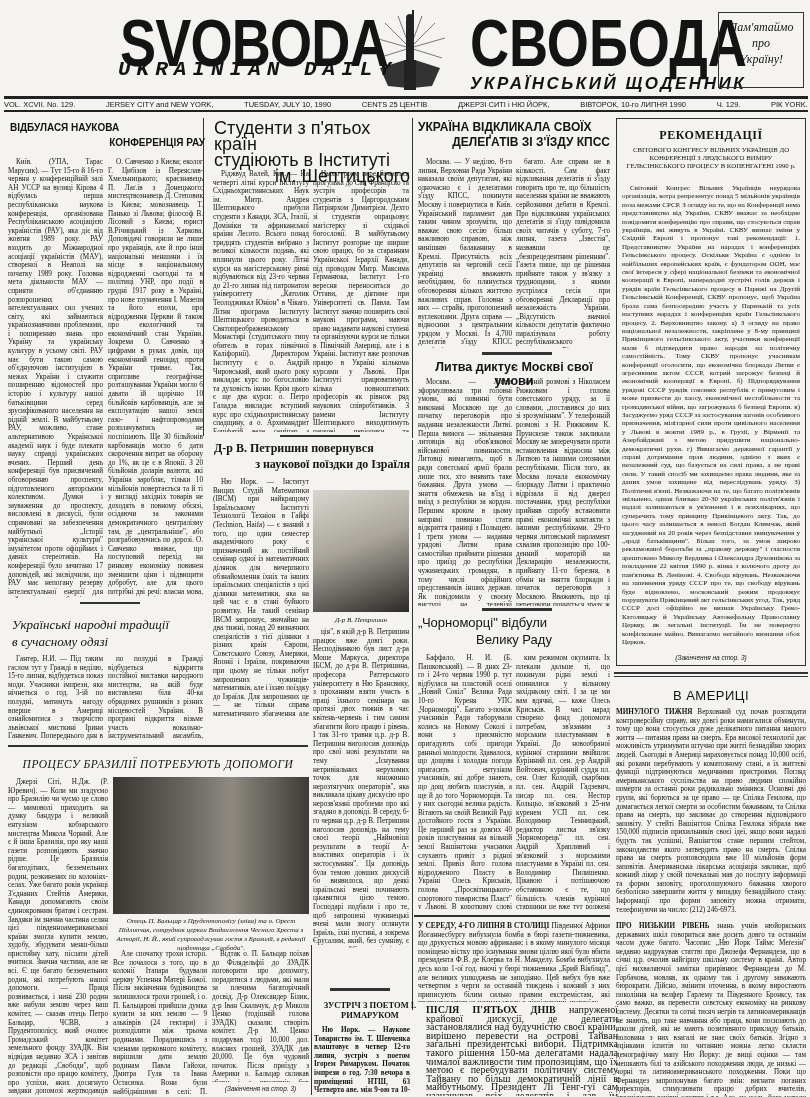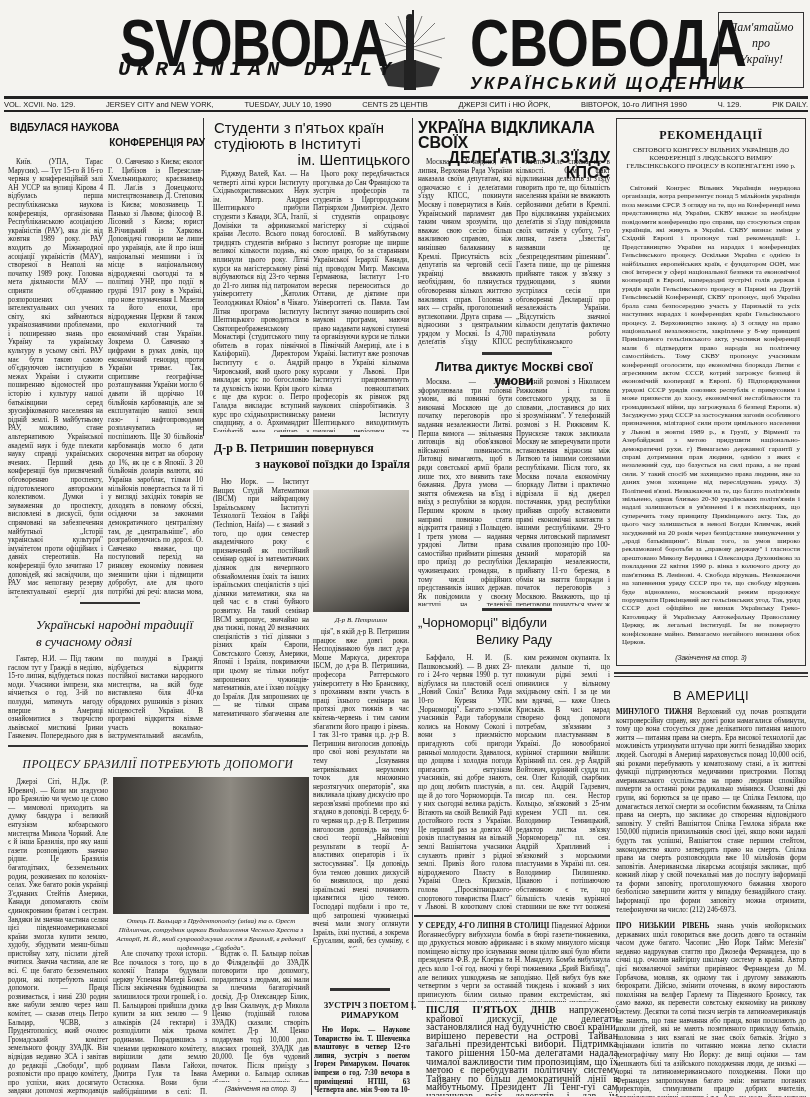--- a/index.html
+++ b/index.html
@@ -63,42 +63,42 @@
 
 <div class="abs rule-thick" style="top:96px;"></div>
 <div class="abs dateline">
   <span>VOL. XCVII.  No. 129.</span>
   <span>JERSEY CITY and NEW YORK,</span>
   <span>TUESDAY, JULY 10, 1990</span>
   <span>CENTS  25  ЦЕНТІВ</span>
   <span>ДЖЕРЗІ СИТІ і НЮ ЙОРК,</span>
   <span>ВІВТОРОК, 10-го ЛИПНЯ 1990</span>
   <span>Ч. 129.</span>
-  <span>РІК DAILY.</span>
+  <span>РІК YORK.</span>
 </div>
 <div class="abs rule-thick" style="top:110px;height:2px;"></div>
 
 <div class="abs vline" style="left:203px;top:118px;height:318px;"></div>
 <div class="abs vline" style="left:412px;top:118px;height:320px;"></div>
 <div class="abs vline" style="left:412px;top:440px;height:570px;"></div>
 <div class="abs vline" style="left:610px;top:118px;height:0;"></div>
 
 <div class="abs hl-sans" style="left:10px;top:120px;width:195px;font-size:10px;line-height:15px;">
   <div>ВІДБУЛАСЯ НАУКОВА</div>
   <div style="text-align:right;">КОНФЕРЕНЦІЯ РАУ</div>
 </div>
 <div class="abs body-txt" style="left:8px;top:158px;width:95px;height:440px;">
     <p>Київ. (УПА, Тарас Марусик). — Тут 15-го й 16-го червня у конференційній залі АН УССР на вулиці Кірова 4 відбулась перша республіканська наукова конференція, організована Республіканською асоціацією україністів (РАУ), яка діє від жовтня 1989 року. РАУ входить до Міжнародної асоціації україністів (МАУ), створеної в Неаполі на початку 1989 року. Головна мета діяльности МАУ — сприяти об'єднанню розпорошених інтелектуальних сил учених світу, які займаються українознавчими проблемами, і поширенню знань про Україну та українську культуру в усьому світі. РАУ має бути такою самою об'єднуючою інституцією в межах України і служити поширенню відомостей про історію і культуру нашої батьківщини серед зрусифікованого населення на рідній землі. В майбутньому РАУ, можливо, стане альтернативою Української академії наук і буде плекати науку справді українських вчених. Перший день конференції був присвячений обговоренню проспекту, підготовленого авторським колективом. Думки і зауваження до проспекту, висловлені в дискусії, були спрямовані на забезпечення майбутньої „Історії української культури" імунітетом проти офіційних і давніх стереотипів. На конференції було зачитано 17 доповідей, які засвідчили, що РАУ має непогану резерву інтелектуальної енергії для руйнування „берлінських мурів". Виступили: історики — Т. Гунчак зі ЗСА, Я. Дашкевич зі Львова, В.Сергійчук із Києва, літературознавці — Є. Сверстюк і Вадим Скуратівський з Києва; філологи — С. Козак з Варшави і Р. Музафаров із Криму; економіст</p>
   </div>
 <div class="abs body-txt" style="left:108px;top:158px;width:95px;height:440px;">
     <p>О. Савченко з Києва; еколог Г. Цибізов із Переяслав-Хмельницького; краєзнавець П. Лаґ.ів з Донецького; мистецтвознавець Д. Степовик із Києва; мовознавець Т. Панько зі Львова; філософ В. Лісовий з Києва; юрист В.Річицький із Харкова. Доповідачі говорили не лише про українців, але й про інші національні меншини і їх місце в національному відродженні сьогодні та в політиці УНР, про події в грудні 1917 року в Україні, про нове тлумачення І. Мазепи та його епохи, про відродження Церкви й також про екологічний та економічний стан України. Зокрема О. Савченко з цифрами в руках довів, що економічний геноцид проти України триває. Так, спритливе географічне розташування України могло б давати їй щорічно 10 більйонів карбованців, але за експлуатацію нашої землі газо- і нафтопроводами розплачуватись не поспішають. Ще 30 більйонів карбованців могло б дати скорочення витрат на оборону до 1%, як це є в Японії. З 20 більйонів доларів валюти, які Україна заробляє, тільки 10 мільйонів повертається та й ті у вигляді західніх товарів не доходять в повному обсязі, осідаючи за законами демократичного централізму там, де „централь­ніше", або розграбовуючись по дорозі. О. Савченко вважає, що поступовий перехід на ринкову економіку повинен зменшити ціни і підвищити добробут, але для цього потрібні дві речі: власна мова, як одна із складових державного суверенітету, в тому числі й економічного, і власна грошова одиниця, як гарант виживання мови. Перший Конгрес МАУ також відбудеться в столиці України від 27-го серпня до 3-го вересня 1990 року.</p>
   </div>
 <div class="abs hline" style="left:80px;top:602px;width:60px;height:2px;"></div>
 
-<div class="abs hl-sans" style="left:214px;top:120px;width:196px;font-size:15px;line-height:16px;font-weight:normal;">
+<div class="abs hl-sans" style="left:214px;top:120px;width:196px;font-size:18px;line-height:16px;font-weight:normal;">
   <div>Студенти з п'ятьох країн</div>
   <div>студіюють в Інституті</div>
   <div style="text-align:right;">ім. Шептицького</div>
 </div>
 <div class="abs body-txt" style="left:213px;top:170px;width:96px;height:262px;">
     <p>Ріджвуд Валей, Кал. — На четверті літні курси Інституту Східньохристиянських Наук ім. Митр. Андрея Шептицького прибули студенти з Канади, ЗСА, Італії, Домініки та африканської країни Лесото. Всього понад тридцять студентів вибрано з великої кількости подань, які вплинули цього року. Літні курси на магістерському рівні відбуваються від 23-го червня до 21-го липня під патронатом університету „Католик Теолоджикал Юніон" в Чікаго. Літня програма Інституту Шептицького проводиться в Святопреображенському Монастирі (студитського типу обитель в горах північної Каліфорнії). Директором Інституту є о. Андрій Чировський, який цього року викладає курс по богословію та духовість ікони. Крім цього є ще два курси: о. Петро Галадза викладає вступний курс про східньохристиянську спадщину, а о. Архимандрит Боніфатій веде семінар з монашої духовости. Студенти живуть на протязі місяця життям монахів та беруть участь у всіх монастирських відправах та постах.</p>
   </div>
 <div class="abs body-txt" style="left:313px;top:170px;width:96px;height:262px;">
     <p>Цього року передбачається прогулька до Сан Франціско та зустріч професорів та студентів з Царгородським Патріярхом Димитрієм. Дехто зі студентів опрацьовує магістерку зі східньої богословії. В майбутньому Інститут розгорне ще ширше свою працю, бо за старанням Української Ієрархії Канади, під проводом Митр. Максима Германюка, Інститут 1-го вересня переноситься до Оттави, де діятиме при Університеті св. Павла. Там Інститут значно поширить свої наукові програми, маючи право надавати наукові ступені та організуючи курси не тільки в Північній Америці, але і в Україні. Інститут вже розпочав працю в Україні кількома курсами у Львові. При Інституті працюватимуть кілька повноштатних професорів як рівнож ряд наукових співробітників. З рамени Інституту Шептицького виходитимуть наукові періодики та монографії. Ієрархія УКЦ створила Фундацію яка почала вже збирати пожертви на тримільйоновий залізний фонд Інституту.</p>
   </div>
@@ -110,21 +110,21 @@
 </div>
 <div class="abs body-txt" style="left:213px;top:478px;width:96px;height:240px;">
     <p>Ню Йорк. — Інститут Вищих Студій Математики (ІВСМ) при найкращому Ізраїльському Інституті Технології Техніон в Гайфі (Technion, Haifa) — є знаний з того, що один семестер академічного року є призначений як постійний семінар одної із математичних ділянок для вичерпного обзнайомлення їхніх та інших ізраїльських спеціялістів з цієї ділянки математики, яка на цей час є в стані буйного розвитку. На такий семінар ІВСМ запрошує, звичайно на два тижні, понад 20 визначних спеціялістів з тієї ділянки з різних країн Європи, Совєтського Союзу, Америки, Японії і Ізраїля, покриваючи при цьому не тільки побут запрошених чужинців-математиків, але і їхню поїздку до Ізраїля. Для запрошених це — не тільки справа математичного збагачення але і престижу. Вибраною ділянкою цього семестра (1.1.90 — 6.30. 90) був семінар про „Нелінійний аналіз і оптимізація", в якій д-р В. Петришин працює вже довгі роки.</p>
   </div>
 <div class="abs photo" style="left:313px;top:490px;width:96px;height:122px;"></div>
 <div class="abs caption" style="left:313px;top:616px;width:96px;">Д-р В. Петришин</div>
 <div class="abs body-txt" style="left:313px;top:628px;width:96px;height:320px;">
     <p>ція", в якій д-р В. Петришин працює вже довгі роки. Несподіванкою був лист д-ра Моше Маркуса, директора ІБСМ, до д-ра В. Петришина, професора Раттерського університету в Ню Брансвику, з проханням взяти участь в праці їхнього семінара на протязі двох тижнів в час квітень-червень і тим самим збагатити його працю і рівень. І так 31-го травня ц.р. д-р В. Петришин виголосив доповідь про свої нові результати на тему „Існування нетривіяльних нерухомих точок для множинно нерозтягучих операторів", яка викликала цікаву дискусію про нерозв'язані проблеми про які згадано в доповіді. В середу, 6-го червня ц.р. д-р В. Петришин виголосив доповідь на тему своєї теорії „Найновіші результати в теорії А-властивих операторів і їх застосування". Ця доповідь була темою довших дискусій бо виявилося, що деякі ізраїльські вчені починають цікавитися цією темою. Господарі подбали і про те, щоб запрошені чужинецькі вчені мали змогу оглянути Ізраїль, їхні пустині, а зокрема Єрусалим, який, без сумніву, є одним з найбільших і цікавих міст світу.</p>
   </div>
 
-<div class="abs" style="left:12px;top:616px;width:192px;font-style:italic;font-size:13px;line-height:17px;margin-left:24px;">
+<div class="abs" style="left:12px;top:616px;width:192px;font-style:italic;font-size:13px;line-height:17px;">
   <div>Українські народні традиції</div>
   <div style="text-align:left;">в сучасному одязі</div>
 </div>
 <div class="abs body-txt" style="left:8px;top:655px;width:95px;height:85px;">
     <p>Гантер, Н.Й. — Під таким гаслом тут у Гражді в неділю, 15-го липня, відбудеться показ моди. Учасники імпрези, яка нічнеться о год. 3-ій по полудні, матимуть нагоду вперше в Америці ознайомитися з творчістю львівської мисткині Ірини Ганкевич. Попереднього дня в суботу, 14-го липня, о год. 8-ій</p>
   </div>
 <div class="abs body-txt" style="left:108px;top:655px;width:95px;height:85px;">
     <p>по полудні в Гражді відбудеться відкриття постійної виставки народного мистецтва, на якій буде виставлено біля 40-ка обрядових рушників з різних місцевостей України. В програмі відкриття візьме участь вокально-інструментальний ансамбль, який виконає низку українських народних пісень.</p>
   </div>
 <div class="abs rule-thin" style="left:8px;top:745px;width:300px;height:2px;"></div>
@@ -143,21 +143,21 @@
   </div>
 <div class="abs cont" style="left:212px;top:1085px;width:97px;">(Закінчення на стор. 3)</div>
 
 <div class="abs vline" style="left:311px;top:945px;height:150px;"></div>
 <div class="abs hline" style="left:330px;top:988px;width:60px;height:3px;"></div>
 <div class="abs hl-serif" style="left:322px;top:1000px;width:96px;font-size:8.5px;text-align:center;line-height:10px;">ЗУСТРІЧ З ПОЕТОМ І. РИМАРУКОМ</div>
 <div class="abs body-txt" style="left:314px;top:1026px;width:96px;height:70px;font-weight:bold;">
     <p>Ню Йорк. — Наукове Товариство ім. Т. Шевченка влаштовує в четвер 12-го липня, зустріч з поетом Ігорем Римаруком. Початок імпрези о год. 7:30 вечора в приміщенні НТШ, 63 Четверта аве. між 9-ою та 10-ою вул.</p>
   </div>
 
-<div class="abs hl-sans" style="left:418px;top:120px;width:192px;font-size:16px;line-height:15px;">
+<div class="abs hl-sans" style="left:418px;top:120px;width:192px;font-size:12px;line-height:15px;">
   <div>УКРАЇНА ВІДКЛИКАЛА СВОЇХ</div>
   <div style="text-align:right;">ДЕЛЕҐАТІВ ЗІ З'ЇЗДУ КПСС</div>
 </div>
 <div class="abs body-txt" style="left:418px;top:158px;width:94px;height:190px;">
     <p>Москва. — У неділю, 8-го липня, Верховна Рада України наказала своїм депутатам, які одночасно є і делеґатами з'їзду КПСС, покинути Москву і повернутися в Київ. Український парламент дав таким чином зрозуміти, що вважає свою сесію більш важливою справою, ніж нинішню балаканину в Кремлі. Присутність всіх депутатів на черговій сесії українці вважають необхідним, бо плянується обговорення кількох життєво важливих справ. Головна з них — страйк, проголошений вуглекопами. Друга справа — відносини з центральним урядом у Москві. Із 4,700 делеґатів з'їзду КПСС українців, що є депутатами Верховної Ради УССР, — всього 60. Це не так</p>
   </div>
 <div class="abs body-txt" style="left:516px;top:158px;width:94px;height:190px;">
     <p>багато. Але справа не в кількості. Сам факт відкликання делеґатів зі з'їзду говорить про те, що більшість населення країни не вважають серйозними дебати в Кремлі. Про відкликання українських делеґатів зі з'їзду повідомила своїх читачів у суботу, 7-го липня, газета „Ізвєстія", назвавши це „безпрецедентним рішенням". Газета пише, що це рішення прийняте також у зв'язку з труднощами, з якими зустрілася сесія при обговоренні Декларації про незалежність України. „Відсутність значної кількости депутатів фактично паралізувала роботу республіканського парламенту. Він виявився безсильним прийняти документ про суверенітет України.</p>
   </div>
 <div class="abs hline" style="left:482px;top:352px;width:70px;height:3px;"></div>

